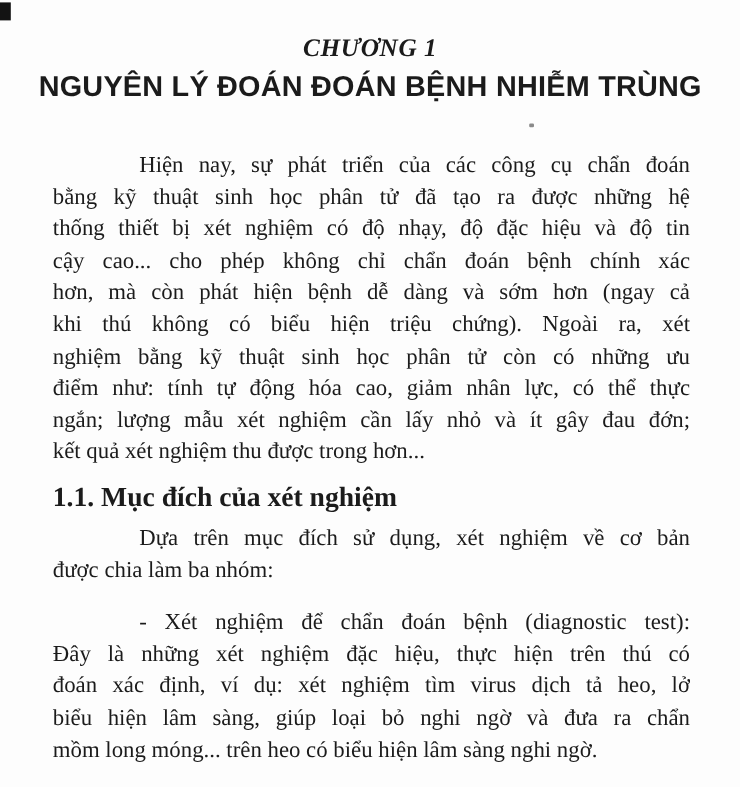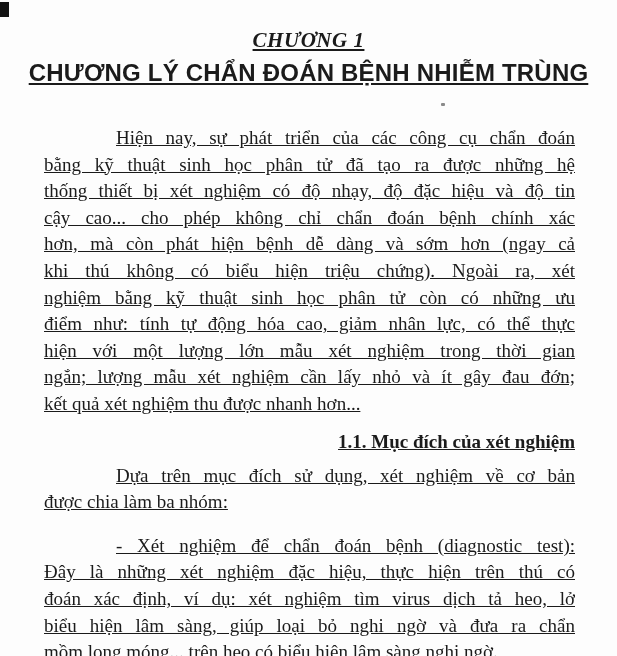--- a/index.html
+++ b/index.html
@@ -9,21 +9,20 @@
   }
   .page {
     position: relative;
     width: 617px;
     height: 656px;
     background: #fdfdfd;
     color: #1b1b1b;
     font-family: "Liberation Serif", "DejaVu Serif", serif;
     overflow: hidden;
     box-sizing: border-box;
-    text-decoration: underline;
   }
   
   .corner-mark {
     position: absolute;
     left: 0;
     top: 2px;
     width: 9px;
     height: 15px;
     background: #131313;
   }
@@ -66,49 +65,48 @@
     text-align: justify;
     text-align-last: justify;
     overflow: hidden;
     white-space: normal;
   }
   .line.indent { text-indent: 72px; }
   .line.last { text-align-last: left; }
   .section-heading {
     margin: 11px 0 8px 0;
     font-weight: bold;
-    font-size: 19px;
+    font-size: 23px;
     line-height: 26px;
-    text-align: right;
+    text-align: left;
   }
 </style>
 </head>
 <body>
 
 <div class="page" style="background: rgb(253, 253, 253); color: rgb(27, 27, 27);">
   <div class="corner-mark"></div>
   <div class="speck"></div>
 
   <div class="chapter">CHƯƠNG 1</div>
 
-  <h1 class="title">CHƯƠNG LÝ CHẨN ĐOÁN BỆNH NHIỄM TRÙNG</h1>
+  <h1 class="title">NGUYÊN LÝ ĐOÁN ĐOÁN BỆNH NHIỄM TRÙNG</h1>
 
   <div class="content">
       <div class="para">
         <div class="line indent">Hiện nay, sự phát triển của các công cụ chẩn đoán</div>
         <div class="line">bằng kỹ thuật sinh học phân tử đã tạo ra được những hệ</div>
         <div class="line">thống thiết bị xét nghiệm có độ nhạy, độ đặc hiệu và độ tin</div>
         <div class="line">cậy cao... cho phép không chỉ chẩn đoán bệnh chính xác</div>
         <div class="line">hơn, mà còn phát hiện bệnh dễ dàng và sớm hơn (ngay cả</div>
         <div class="line">khi thú không có biểu hiện triệu chứng). Ngoài ra, xét</div>
         <div class="line">nghiệm bằng kỹ thuật sinh học phân tử còn có những ưu</div>
         <div class="line">điểm như: tính tự động hóa cao, giảm nhân lực, có thể thực</div>
-        <div class="line">hiện với một lượng lớn mẫu xét nghiệm trong thời gian</div>
         <div class="line">ngắn; lượng mẫu xét nghiệm cần lấy nhỏ và ít gây đau đớn;</div>
-        <div class="line last">kết quả xét nghiệm thu được nhanh hơn...</div>
+        <div class="line last">kết quả xét nghiệm thu được trong hơn...</div>
       </div>
       <div class="section-heading">1.1. Mục đích của xét nghiệm</div>
       <div class="para">
         <div class="line indent">Dựa trên mục đích sử dụng, xét nghiệm về cơ bản</div>
         <div class="line last">được chia làm ba nhóm:</div>
       </div>
       <div class="para">
         <div class="line indent">- Xét nghiệm để chẩn đoán bệnh (diagnostic test):</div>
         <div class="line">Đây là những xét nghiệm đặc hiệu, thực hiện trên thú có</div>
         <div class="line">đoán xác định, ví dụ: xét nghiệm tìm virus dịch tả heo, lở</div>

